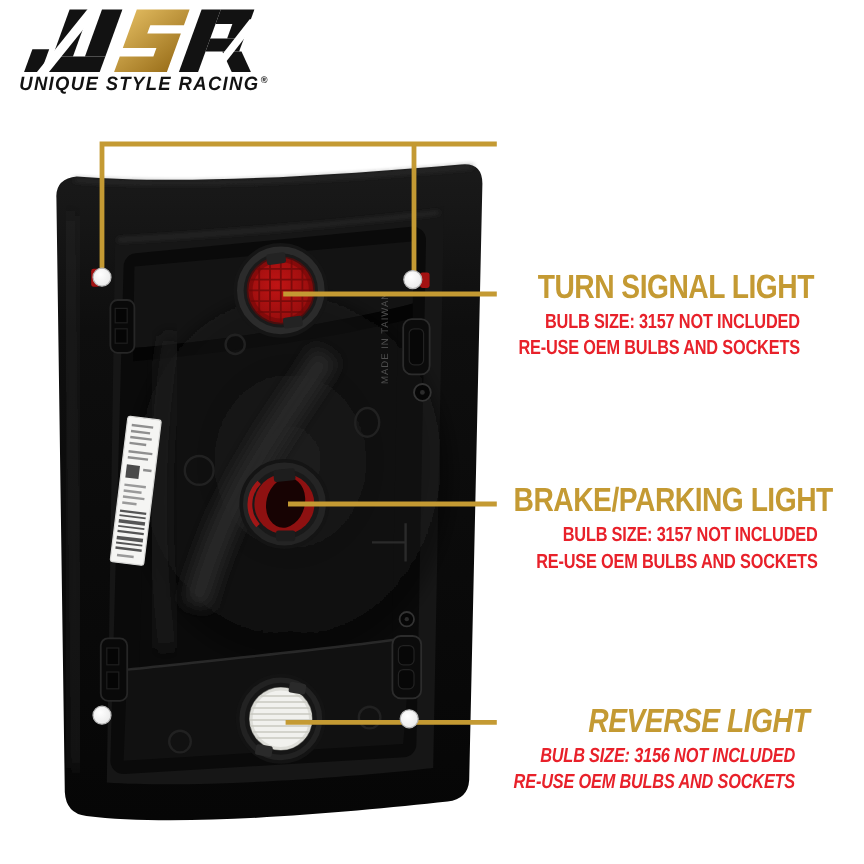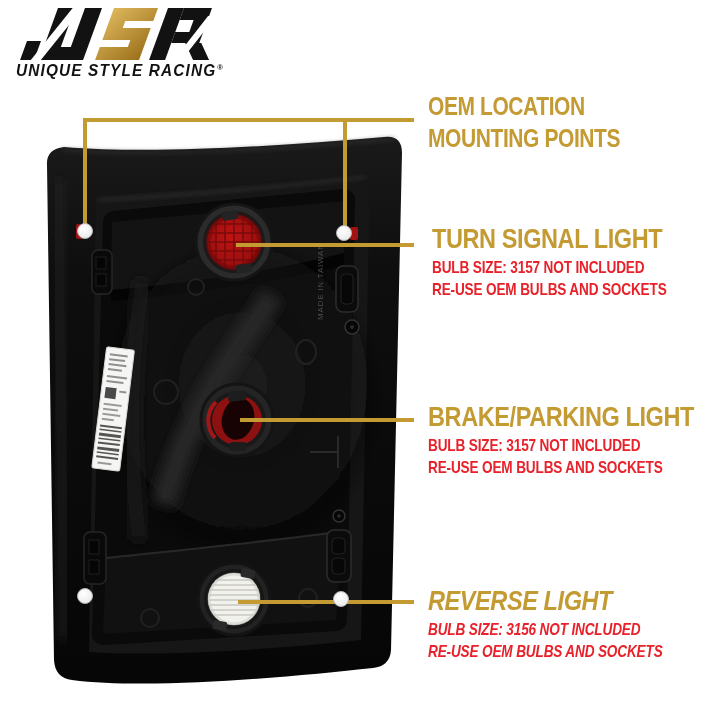--- a/index.html
+++ b/index.html
@@ -1,21 +1,21 @@
 <!DOCTYPE html>
 <html style="--gold: #C49A33; --red: #E8212A;"><head>
 <meta charset="utf-8">
 <style>
   html,body{margin:0;padding:0;}
   body{
     width:720px;height:720px;position:relative;overflow:hidden;
     background:#ffffff;
     font-family:"Liberation Sans",sans-serif;
   }
-  .stage{position:absolute;inset:0;}
+  .stage{position:absolute;inset:0;text-align:right;}
   .sr-only{position:absolute;width:1px;height:1px;overflow:hidden;clip:rect(0 0 0 0);white-space:nowrap;}
 
   
   .brand{position:absolute;left:14px;top:6px;width:230px;}
   .wordmark{
     position:absolute;left:2px;top:56px;white-space:nowrap;
     font-weight:bold;font-style:italic;font-size:16px;letter-spacing:1.2px;color:#121212;
     transform:scaleX(0.96);transform-origin:0 0;
   }
   .wordmark .reg{font-size:8px;font-style:normal;letter-spacing:0;vertical-align:6px;margin-left:1px;}
@@ -249,26 +249,20 @@
           <path d="M36,-3 L46,-3 L20,56 L10,56 Z"></path>
           <path d="M173,8 L181,8 L161,56 L153,56 Z"></path>
         </g>
       </g>
     </svg>
     <div class="wordmark">
       <span>UNIQUE STYLE RACING</span><span class="reg">®</span>
     </div>
   </div>
 
-  <div class="co oem-block">
-    <div class="co-title two-line">
-      <div>OEM LOCATION</div>
-      <div>MOUNTING POINTS</div>
-    </div>
-  </div>
 
   <div class="co turn-block">
     <div class="co-title">TURN SIGNAL LIGHT</div>
     <div class="co-sub">
       <div>BULB SIZE: 3157 NOT INCLUDED</div>
       <div>RE-USE OEM BULBS AND SOCKETS</div>
     </div>
   </div>
 
   <div class="co brake-block">

